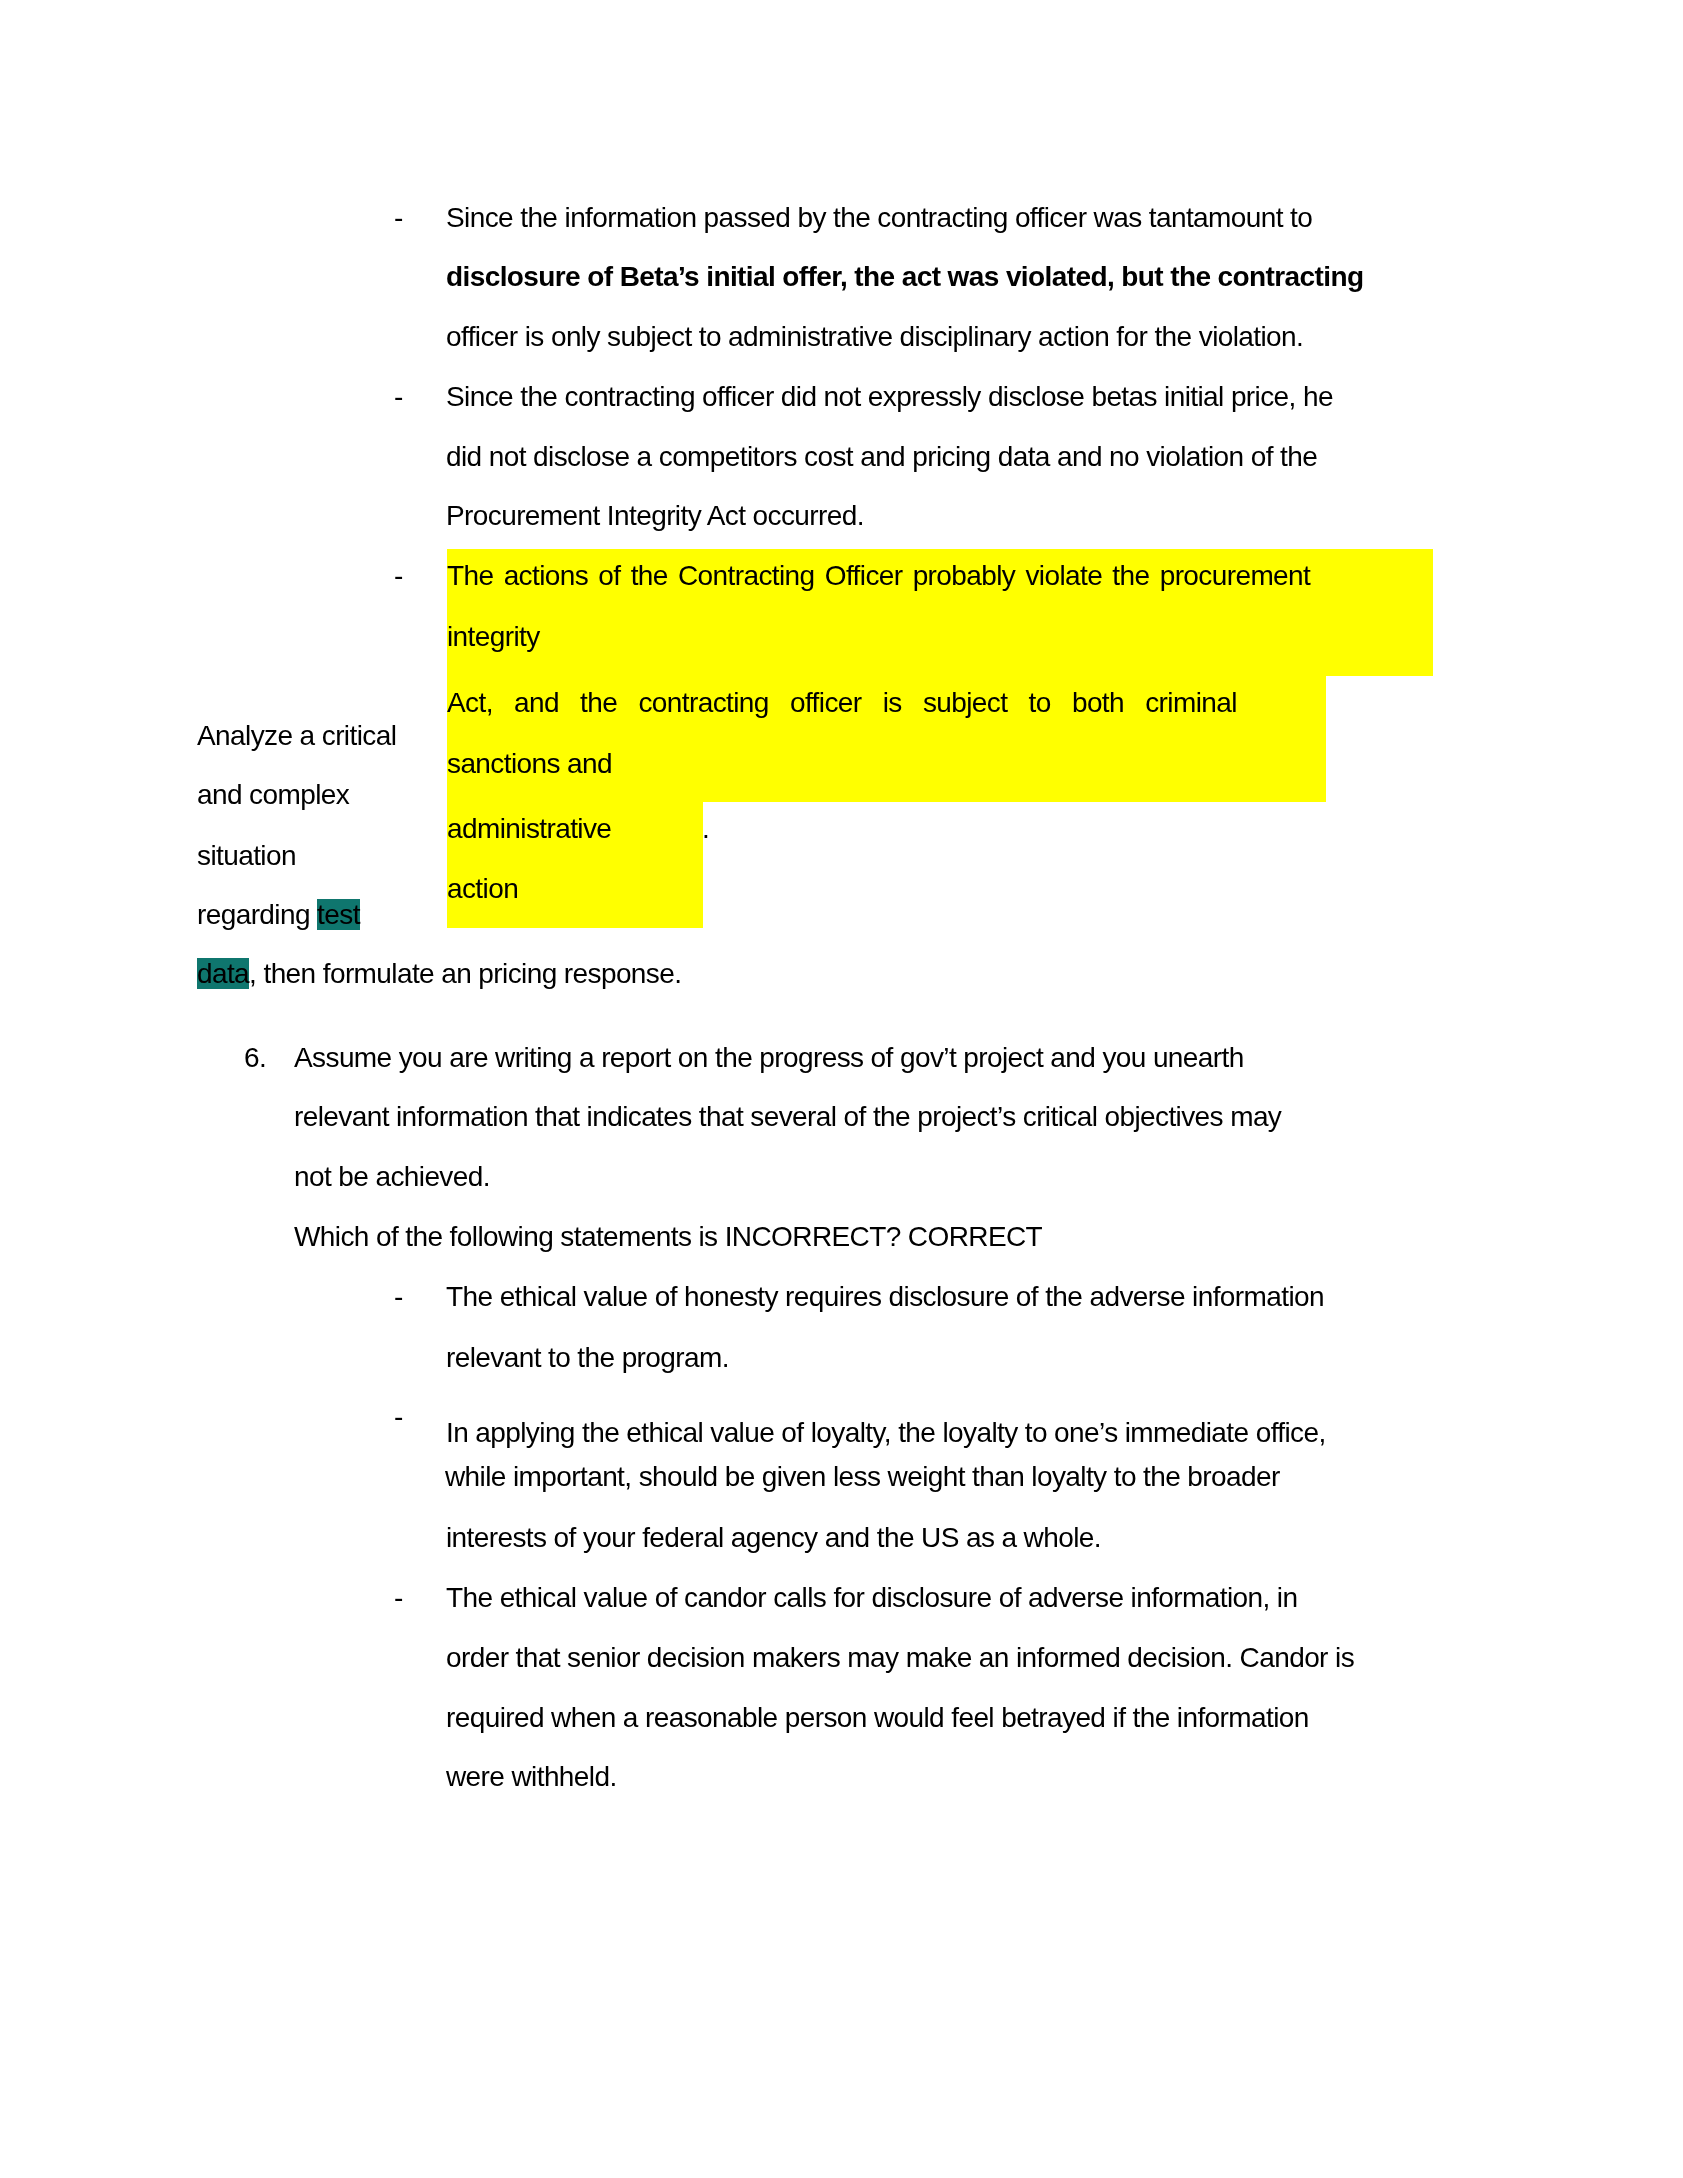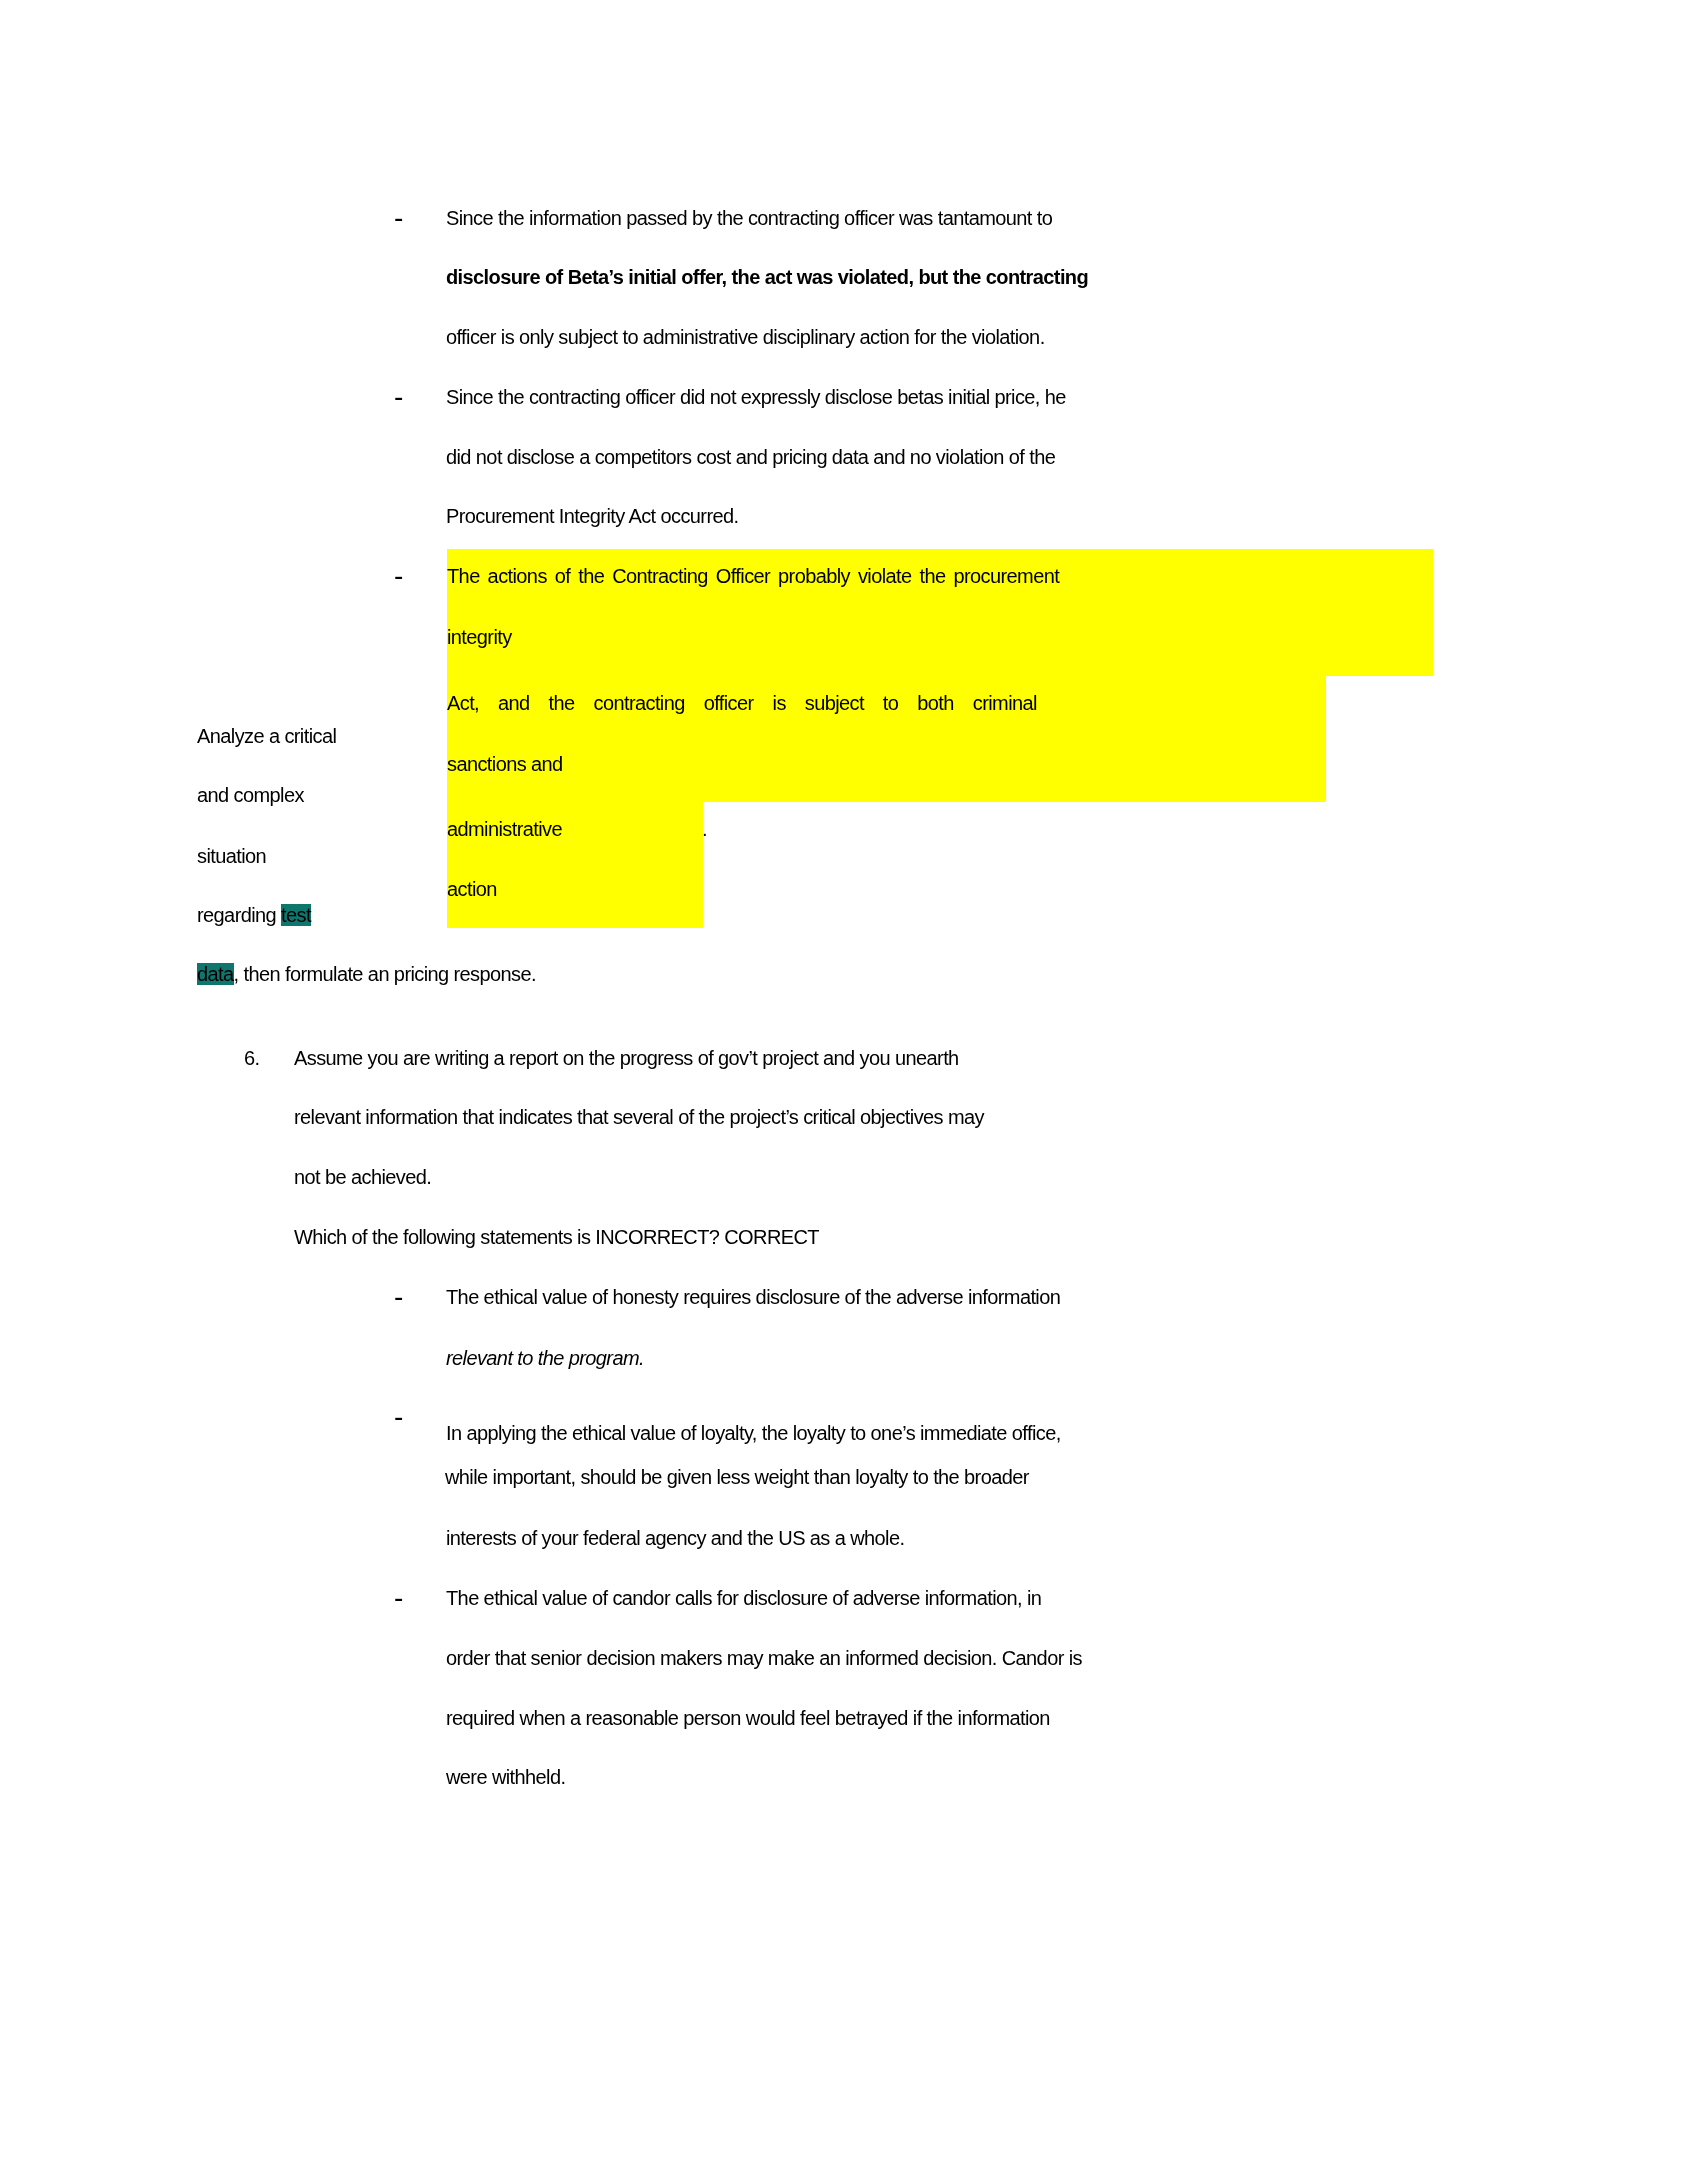--- a/index.html
+++ b/index.html
@@ -1,18 +1,18 @@
 <!DOCTYPE html>
 <html><head>
 <meta charset="utf-8">
 <style>
   html, body { margin:0; padding:0; background:#ffffff; }
   body { width:1683px; height:2178px; position:relative; overflow:hidden;
          font-family:"Liberation Sans", sans-serif; color:#000; }
-  .ln { position:absolute; font-size:20px; line-height:40px; white-space:nowrap; letter-spacing:-0.6px; }
+  .ln { position:absolute; font-size:28px; line-height:40px; white-space:nowrap; letter-spacing:-0.6px; }
   .dash { position:absolute; font-size:28px; line-height:40px; }
   .hl-y { position:absolute; background:#ffff00; }
   .hl-m { background:#0f766e; }
 </style>
 </head>
 <body>
 
 <div>
 
   <div class="dash" style="left:394px;top:198px;">-</div>
@@ -49,21 +49,21 @@
   </div>
 
   <div class="ln" style="left:244px;top:1038px;">6.</div>
   <div class="ln" style="left:294px;top:1038px;">Assume you are writing a report on the progress of gov’t project and you unearth</div>
   <div class="ln" style="left:294px;top:1097px;">relevant information that indicates that several of the project’s critical objectives may</div>
   <div class="ln" style="left:294px;top:1157px;">not be achieved.</div>
   <div class="ln" style="left:294px;top:1217px;">Which of the following statements is INCORRECT? CORRECT</div>
 
   <div class="dash" style="left:394px;top:1277px;">-</div>
   <div class="ln" style="left:446px;top:1277px;">The ethical value of honesty requires disclosure of the adverse information</div>
-  <div class="ln" style="left:446px;top:1338px;font-style:italic;">relevant to the program.</div>
+  <div class="ln" style="left:446px;top:1338px;">relevant to the program.</div>
 
   <div class="dash" style="left:394px;top:1397px;">-</div>
   <div class="ln" style="left:446px;top:1397px;margin-top:16px;">In applying the ethical value of loyalty, the loyalty to one’s immediate office,</div>
   <div class="ln" style="left:445px;top:1457px;">while important, should be given less weight than loyalty to the broader</div>
   <div class="ln" style="left:446px;top:1518px;">interests of your federal agency and the US as a whole.</div>
 
   <div class="dash" style="left:394px;top:1578px;">-</div>
   <div class="ln" style="left:446px;top:1578px;">The ethical value of candor calls for disclosure of adverse information, in</div>
   <div class="ln" style="left:446px;top:1638px;">order that senior decision makers may make an informed decision. Candor is</div>
   <div class="ln" style="left:446px;top:1698px;">required when a reasonable person would feel betrayed if the information</div>

